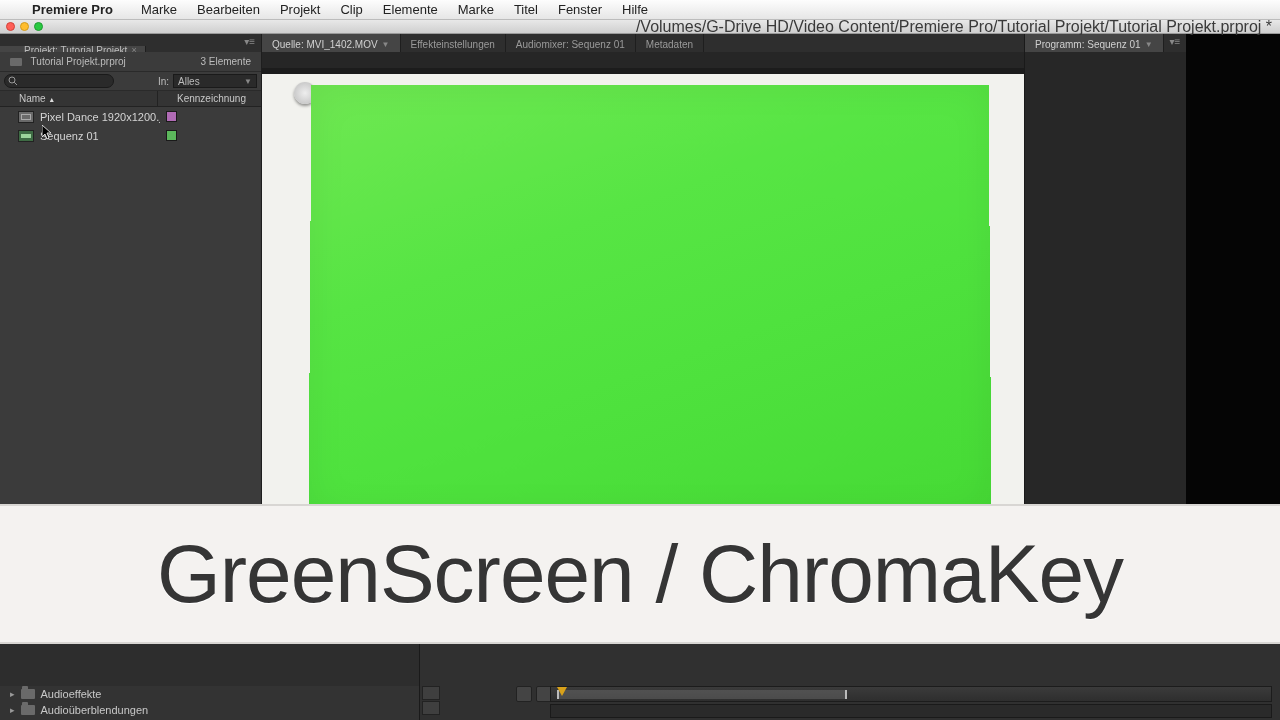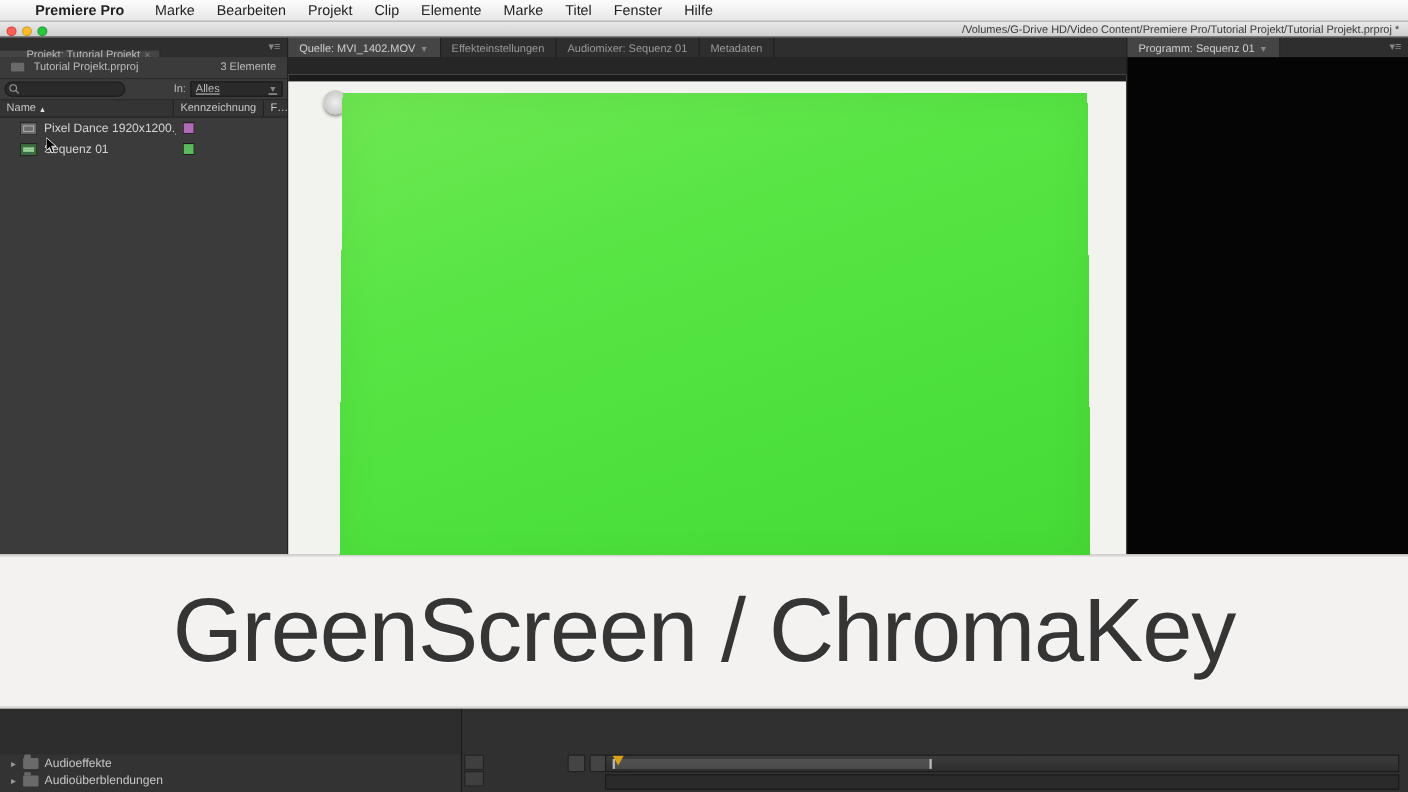--- a/index.html
+++ b/index.html
@@ -9,21 +9,21 @@
   .mac-menubar { position:absolute; top:0; left:0; right:0; height:20px;
     background:linear-gradient(#fdfdfd,#e6e6e6); border-bottom:1px solid #bcbcbc;
     display:flex; align-items:center; font-size:13px; color:#222; z-index:50; }
   .mac-menubar .apple { margin:0 10px 0 12px; font-size:14px; }
   .mac-menubar .app-name { font-weight:700; margin-right:8px; }
   .mac-menubar .menu-item { padding:0 10px; cursor:default; }
 
   
   .titlebar { position:absolute; top:20px; left:0; right:0; height:14px;
     background:linear-gradient(#e8e8e8,#cfcfcf); border-bottom:1px solid #9a9a9a;
-    display:flex; align-items:flex-end; font-size:10px; color:#3a3a3a; z-index:49; }
+    display:flex; align-items:center; font-size:16px; color:#3a3a3a; z-index:49; }
   .traffic { display:flex; gap:5px; margin-left:6px; }
   .traffic span { width:9px; height:9px; border-radius:50%; display:block; }
   .t-close { background:#ff5f57; border:1px solid #d1423a; }
   .t-min   { background:#ffbd2e; border:1px solid #d19a1e; }
   .t-max   { background:#28c940; border:1px solid #1f9a31; }
   .titlebar .path { margin-left:auto; margin-right:8px; }
 
   
   .workspace { position:absolute; top:34px; left:0; right:0; bottom:0;
     background:#4a4a4a; color:#c8c8c8; font-size:11px; }
@@ -38,25 +38,25 @@
     color:#bcbcbc; display:flex; align-items:center; gap:4px;margin-top:12px; }
   .panel-tab.active { background:#454545; }
   .panel-tabs .flex-menu { margin-left:auto; padding:2px 6px; color:#888; }
   .proj-info { padding:4px 10px; display:flex; justify-content:space-between; font-size:10px; color:#bcbcbc; background:#3b3b3b; }
   .bin-icon { width:12px; height:8px; background:#6a6a6a; border-radius:1px; display:inline-block; margin-right:6px; vertical-align:middle; }
   .proj-search-row { display:flex; align-items:center; padding:2px 4px; gap:4px; background:#3b3b3b; border-top:1px solid #2a2a2a; border-bottom:1px solid #2a2a2a; }
   .search-box { flex:0 0 110px; height:14px; background:#2a2a2a; border:1px solid #1a1a1a; border-radius:7px; display:flex; align-items:center; }
   .search-box svg { margin:0 3px; }
   .in-label { font-size:10px; color:#bcbcbc; margin-left:auto; margin-right:0;}
   .in-select { flex:0 0 84px; height:14px; background:#2a2a2a; border:1px solid #1a1a1a;
-    font-size:10px; color:#bcbcbc; display:flex; align-items:center; padding:0 4px; justify-content:space-between;text-decoration:underline; }
+    font-size:10px; color:#bcbcbc; display:flex; align-items:center; padding:0 4px; justify-content:space-between; }
   .in-select .chev { font-size:8px; color:#888; }
 
   .proj-headers { display:flex; background:#343434; border-bottom:1px solid #222; font-size:10px; }
-  .proj-headers div { padding:2px 6px; border-right:1px solid #222;align-items:flex-end; }
+  .proj-headers div { padding:2px 19px; border-right:1px solid #222;align-items:flex-end; }
   .col-name { flex:0 0 158px; display:flex; align-items:center; gap:4px;}
   .col-label { flex:0 0 76px; }
   .col-extra { flex:1; }
   .sort-chev { font-size:8px; color:#ddd; }
 
   .proj-items { flex:1; background:#3b3b3b; }
   .proj-item { display:flex; align-items:center; height:19px; font-size:11px; color:#d4d4d4; }
   .proj-item .thumb { width:16px; height:12px; margin:0 6px 0 18px; background:#555; border:1px solid #222; position:relative; }
   .thumb.mov { background:#3d5a6e; }
   .thumb.img { background:#6a6a6a; }
@@ -65,21 +65,21 @@
   .thumb.seq::before,.thumb.seq::after{content:"";position:absolute;left:2px;right:2px;height:2px;background:#9cd49c;}
   .thumb.seq::before{top:3px;} .thumb.seq::after{bottom:3px;}
   .proj-item .nm { flex:0 0 120px; white-space:nowrap; overflow:hidden; }
   .label-swatch { width:11px; height:11px; border:1px solid #1a1a1a; margin-left:6px; }
   .sw-blue{background:#6b84b5;} .sw-mag{background:#b06bb5;} .sw-green{background:#5cb85c;}
   .cursor { position:absolute; width:12px; height:16px; z-index:200; pointer-events:none; }
 
   
   .monitor-area { flex:1; display:flex; background:#272727; }
   .source-panel { flex:1; display:flex; flex-direction:column; border-right:1px solid #1a1a1a; min-width:0;}
-  .program-panel { width:255px; display:flex; flex-direction:column; }
+  .program-panel { width:255px; display:flex; flex-direction:row; }
   .mon-tabs { height:18px; background:#2e2e2e; display:flex; font-size:10px; align-items:stretch; }
   .mon-tab { padding:2px 10px 0; color:#9a9a9a; display:flex; align-items:center; gap:4px; border-right:1px solid #1e1e1e; }
   .mon-tab.active { background:#454545; color:#d0d0d0; }
   .mon-tab .dd { font-size:8px; color:#888; }
   .viewport { flex:1; background:#262626; position:relative; overflow:hidden; }
 
   
   .footage { position:absolute; top:16px; left:-2px; right:0; bottom:-10px; background:#f2f2ee; }
   .footage::before { content:""; position:absolute; top:0; left:0; right:0; height:6px; background:#1c1c1c; }
   .greenscreen { position:absolute; top:16px; left:50px; right:34px; bottom:0;

